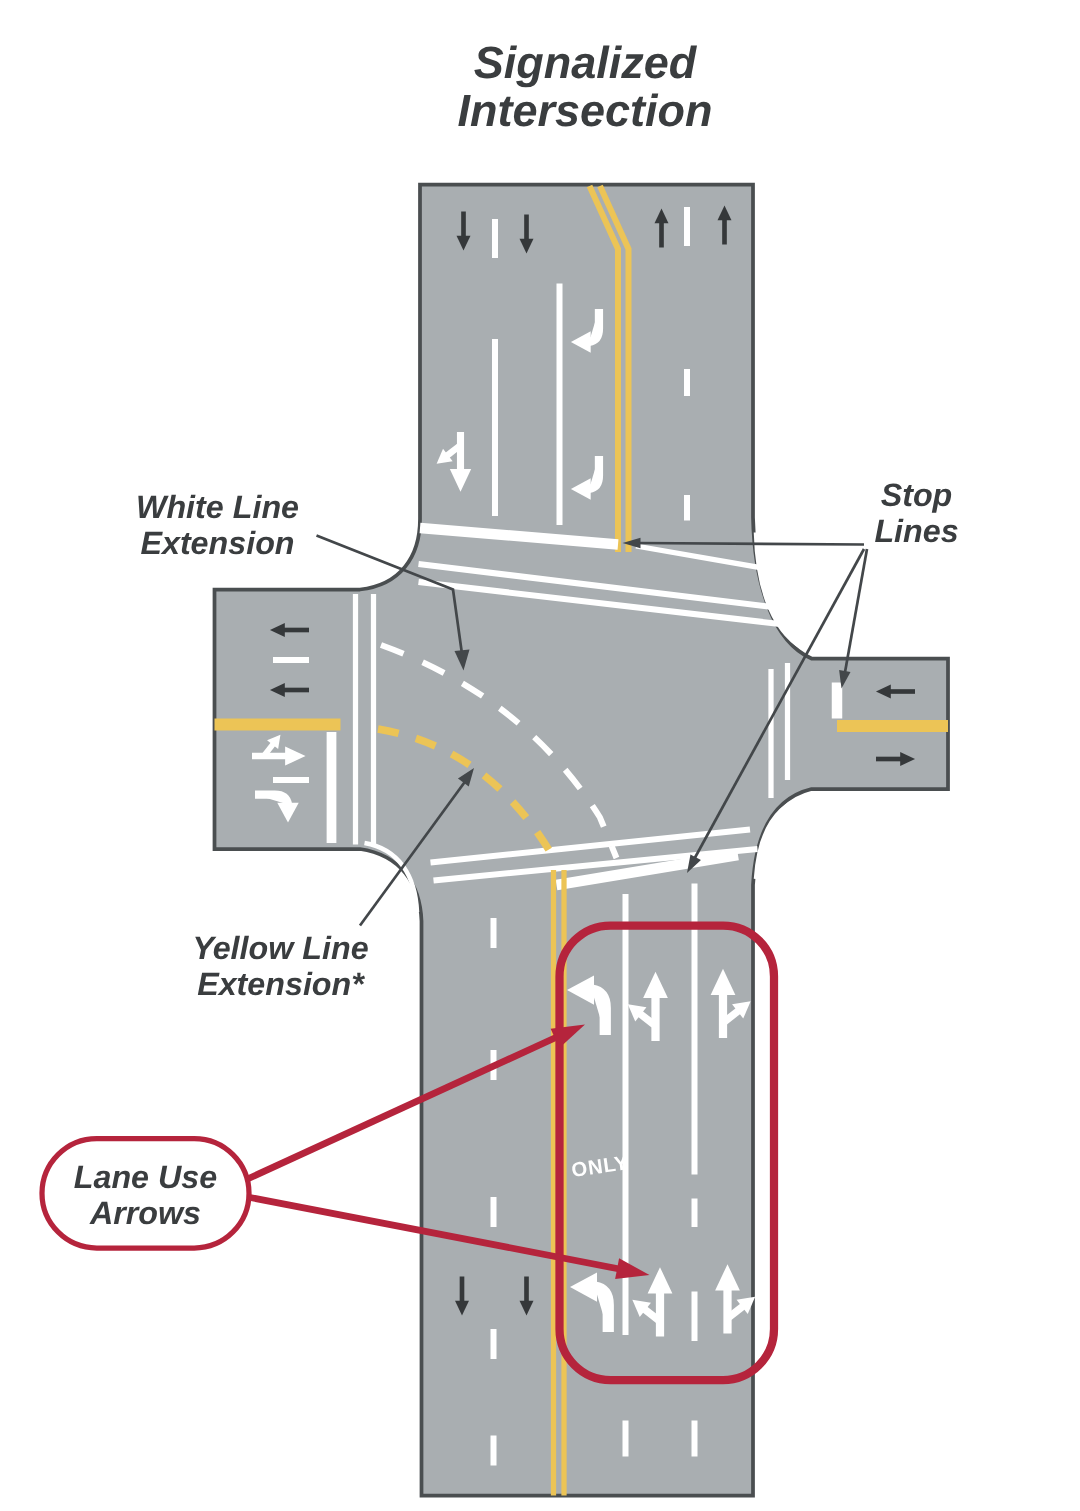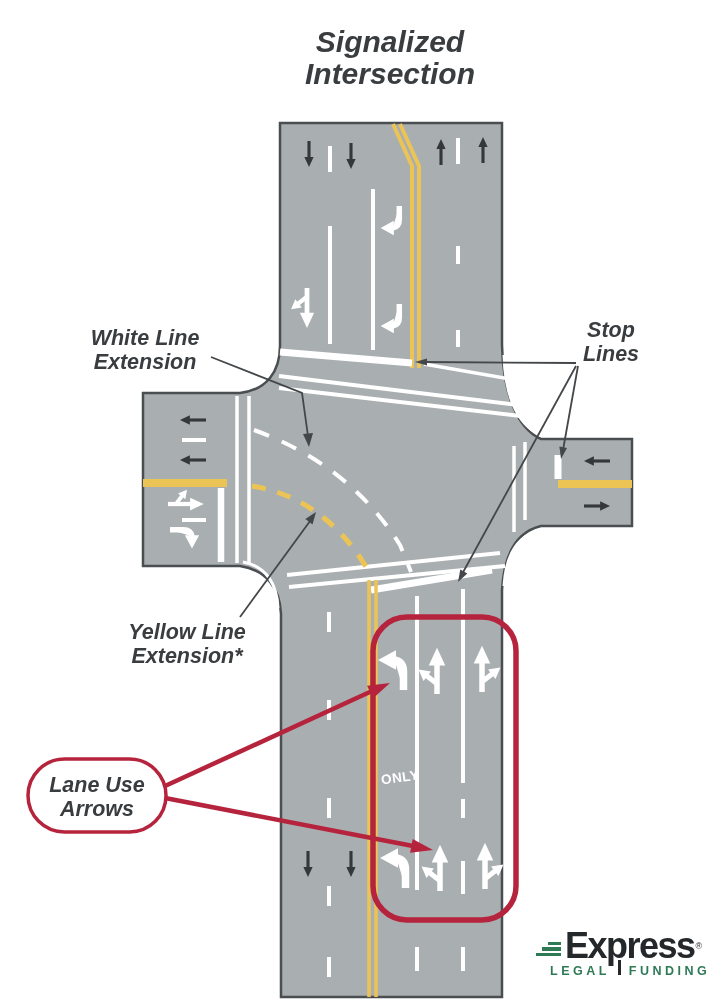--- a/index.html
+++ b/index.html
@@ -200,30 +200,14 @@
     <text class="lbl" x="145" y="369">Extension</text>
     <text class="lbl" x="611" y="337">Stop</text>
     <text class="lbl" x="611" y="361">Lines</text>
     <text class="lbl" x="187" y="639">Yellow Line</text>
     <text class="lbl" x="187" y="663">Extension*</text>
     <text class="lbl" x="97" y="792">Lane Use</text>
     <text class="lbl" x="97" y="816">Arrows</text>
   </g>
 </svg>
 
-<div class="logo">
-  <div class="logo-row1">
-    <span class="logo-bars">
-          <i></i>
-          <i></i>
-          <i></i>
-        </span>
-    <span class="logo-brand">Express</span>
-    <span class="logo-reg">®</span>
-  </div>
-  <div class="logo-row2">
-    <span class="logo-sub">LEGAL</span>
-    <span class="logo-desc"></span>
-    <span class="logo-sub">FUNDING</span>
-  </div>
+
 </div>
 
-</div>
-
 </body></html>

